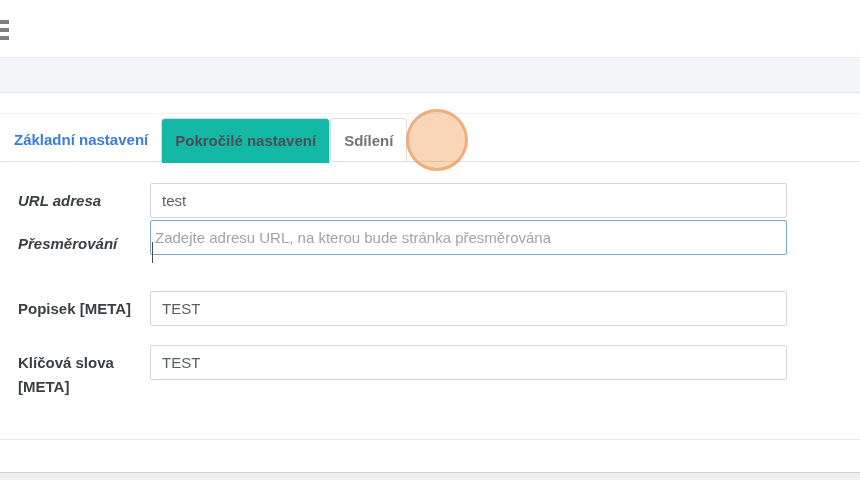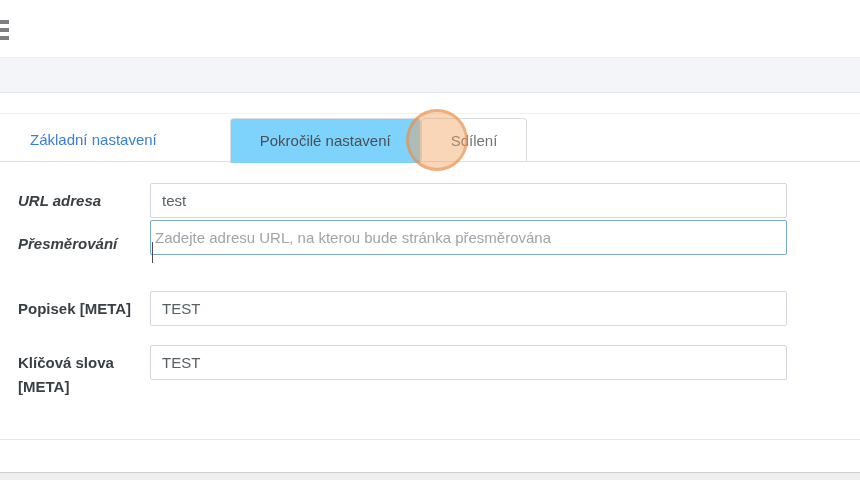--- a/index.html
+++ b/index.html
@@ -21,27 +21,27 @@
     background: #f4f5f9; border-top: 1px solid #edeef2; border-bottom: 1px solid #e6e8ee;
   }
 
   
   .panel-top-line { position: absolute; top: 113px; left: 0; right: 0; height: 0; border-top: 1px solid #f0f1f4; }
 
   
   .tabs-underline { position: absolute; top: 161px; left: 0; right: 0; height: 1px; background: #dcdfe3; z-index: 0; }
   .tabs { position: absolute; top: 118px; left: 1px; height: 45px; display: flex; align-items: flex-start; z-index: 1; }
   .tab {
-    padding: 0 29px; line-height: 43px; height: 43px; font-size: 15px; white-space: nowrap; cursor: pointer;
+    padding: 0 13px; line-height: 43px; height: 43px; font-size: 15px; white-space: nowrap; cursor: pointer; font-weight: bold;
   }
   .tab.link { color: #3b7dd8; }
   .tab.active {
-    background: #7dd3fc; color: #4a4f54;
+    background: #14b8a6; color: #4a4f54;
     border: 1px solid #d9dce1; border-bottom: none;
-    border-radius: 4px 4px 0 0; height: 45px; z-index: 2; position: relative; margin-left: 44px;
+    border-radius: 4px 4px 0 0; height: 45px; z-index: 2; position: relative;
   }
   .tab.hovered {
     background: #fff; color: #737373;
     border: 1px solid #d9dce1; border-bottom: none;
     border-radius: 4px 4px 0 0; height: 43px; z-index: 1; position: relative;
   }
 
   
   .click-circle {
     position: absolute; left: 406px; top: 109px; width: 62px; height: 62px;

